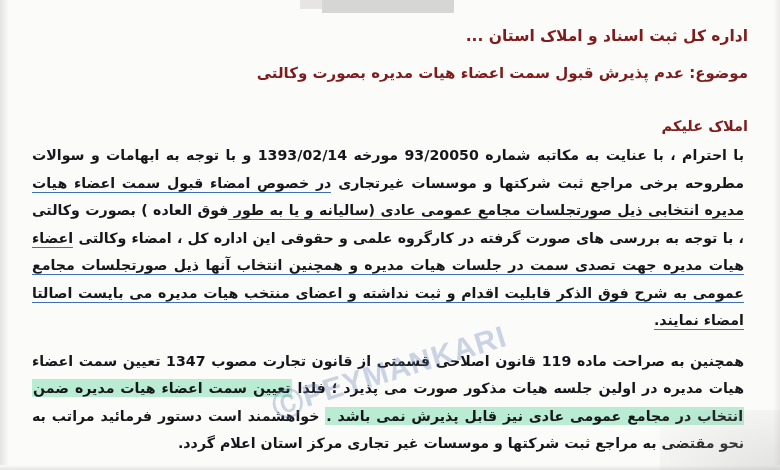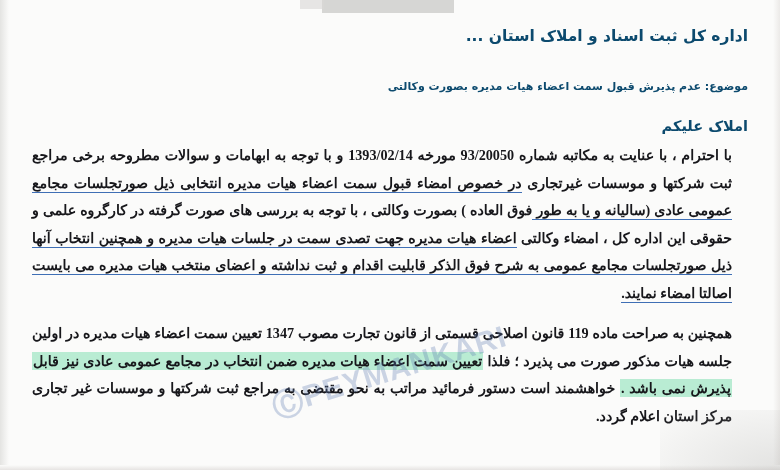--- a/index.html
+++ b/index.html
@@ -62,38 +62,37 @@
   .doc {
     position: absolute;
     top: 0; left: 0;
     width: 780px;
     height: 470px;
     padding: 0;
   }
 
   .line {
     position: absolute;
-    color: #0c4a6e;
+    color: #7f1d1d;
     font-weight: bold;
     white-space: nowrap;
     text-align: right;
     direction: rtl;
     letter-spacing: 0px;
   }
 
   .title-1 {
     top: 27px;
     right: 32px;
     font-size: 15.5px;
   }
   .title-2 {
     top: 64px;
     right: 32px;
-    font-size: 11px;
-    margin-top: 16px;
+    font-size: 15px;
   }
   .salam {
     top: 118px;
     right: 32px;
     font-size: 14.5px;
   }
 
   .body-block {
     position: absolute;
     top: 142px;
@@ -101,22 +100,21 @@
     width: 712px;
     direction: rtl;
     text-align: justify;
     text-align-last: right;
     font-size: 14.2px;
     font-weight: bold;
     color: #17171b;
     line-height: 27.5px;
   }
   .para {
-    margin: 0 12px 7px 0;
-    font-family: Liberation Serif, serif;
+    margin: 0 0 7px 0;
   }
   .para.p2 {
     margin-top: 13px;
   }
   .hl {
     background: #b9ecd3;
     padding: 1px 1px;
     box-decoration-break: clone;
     -webkit-box-decoration-break: clone;
   }

